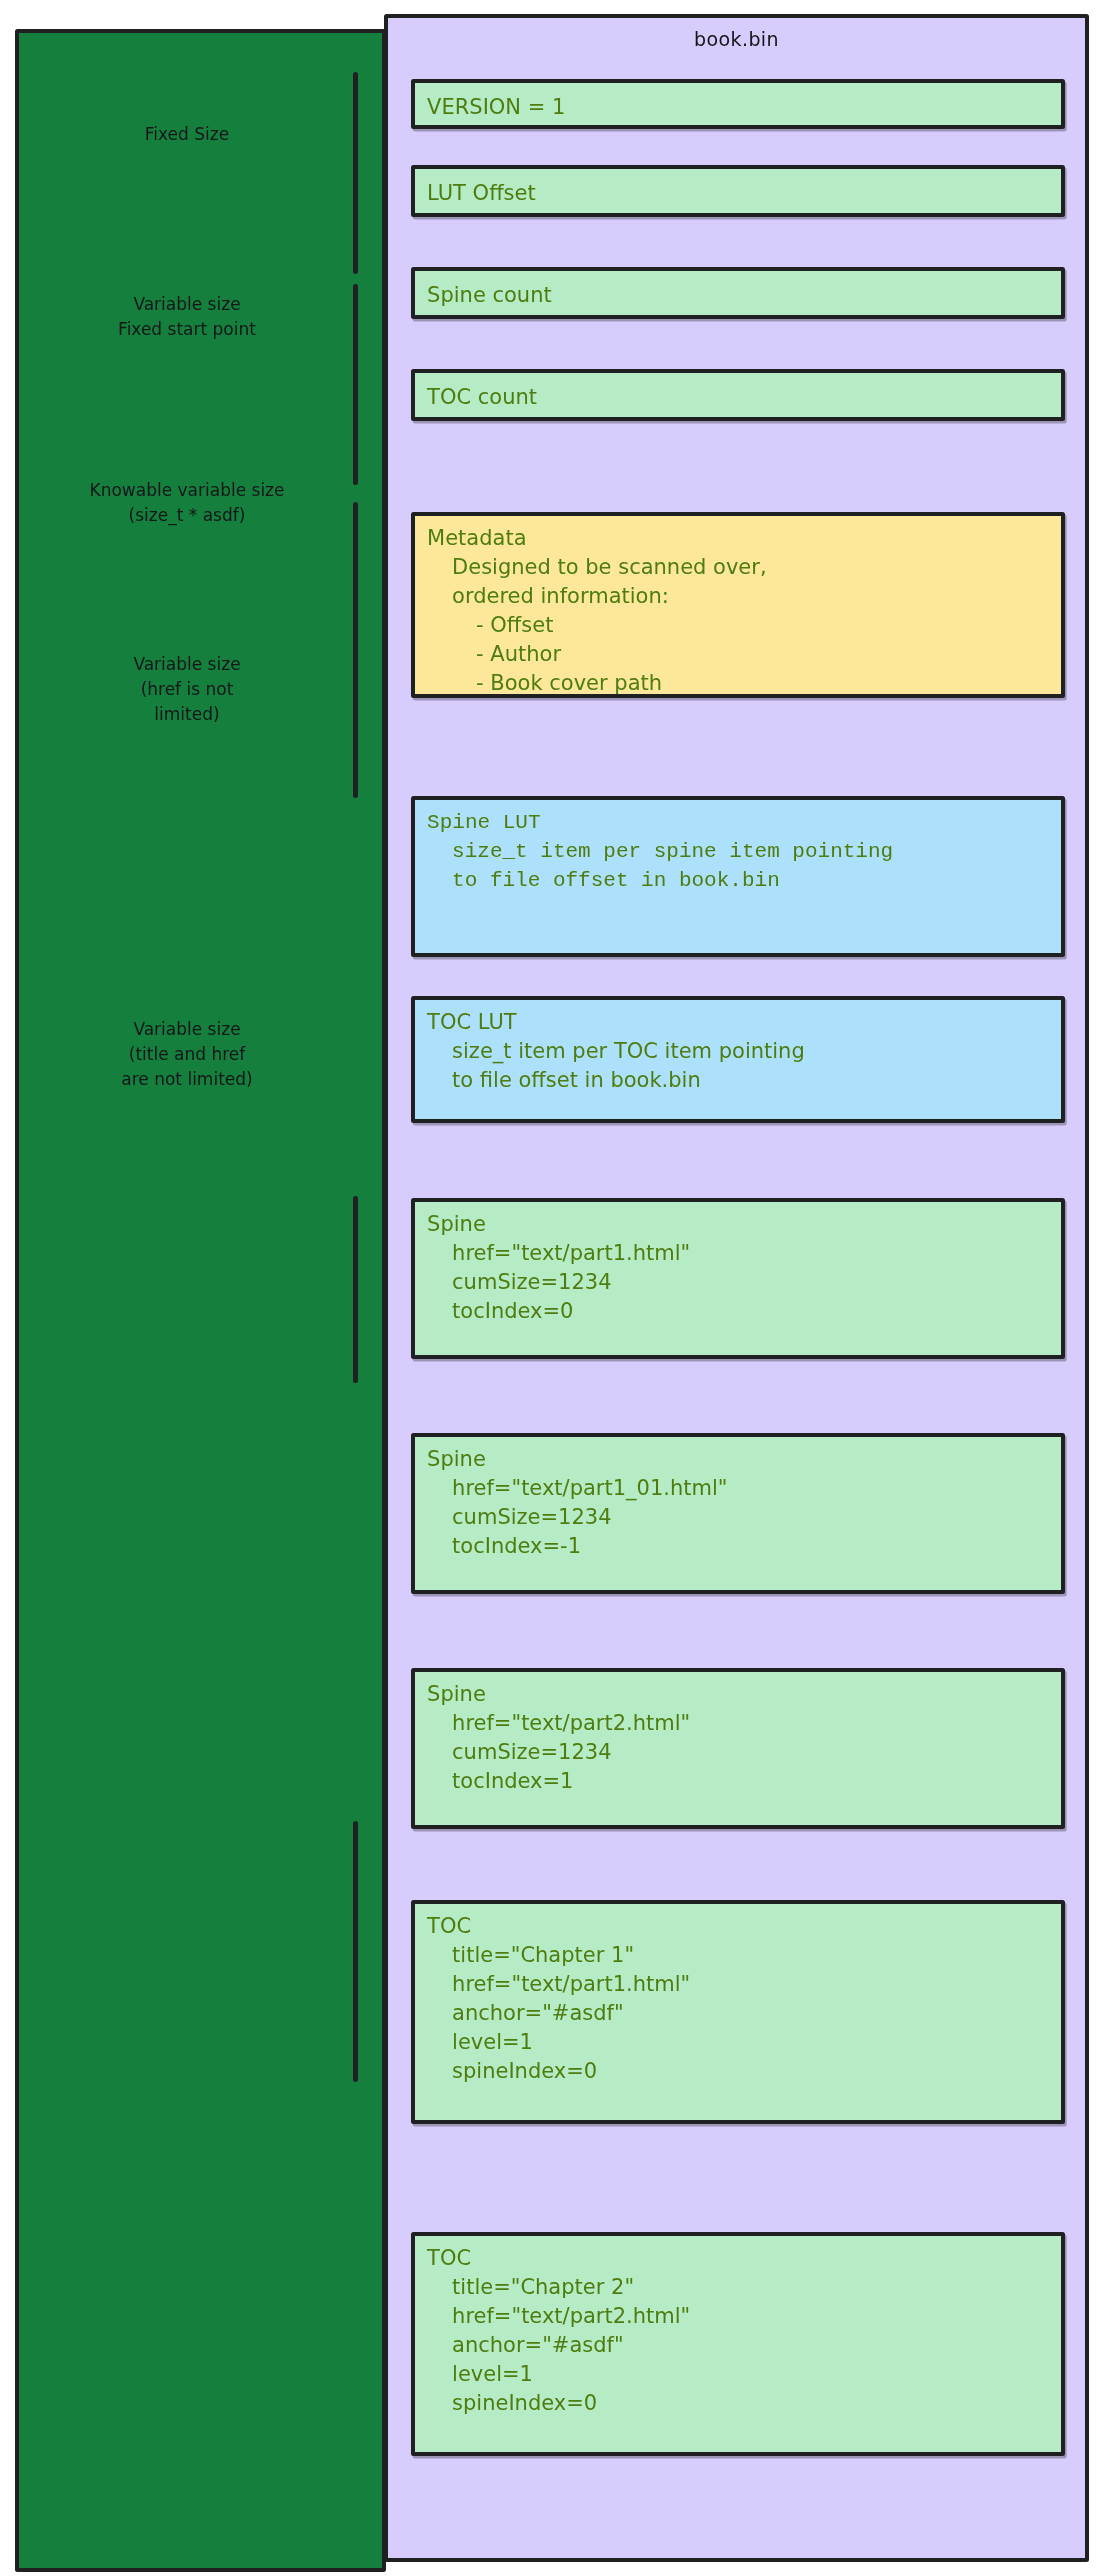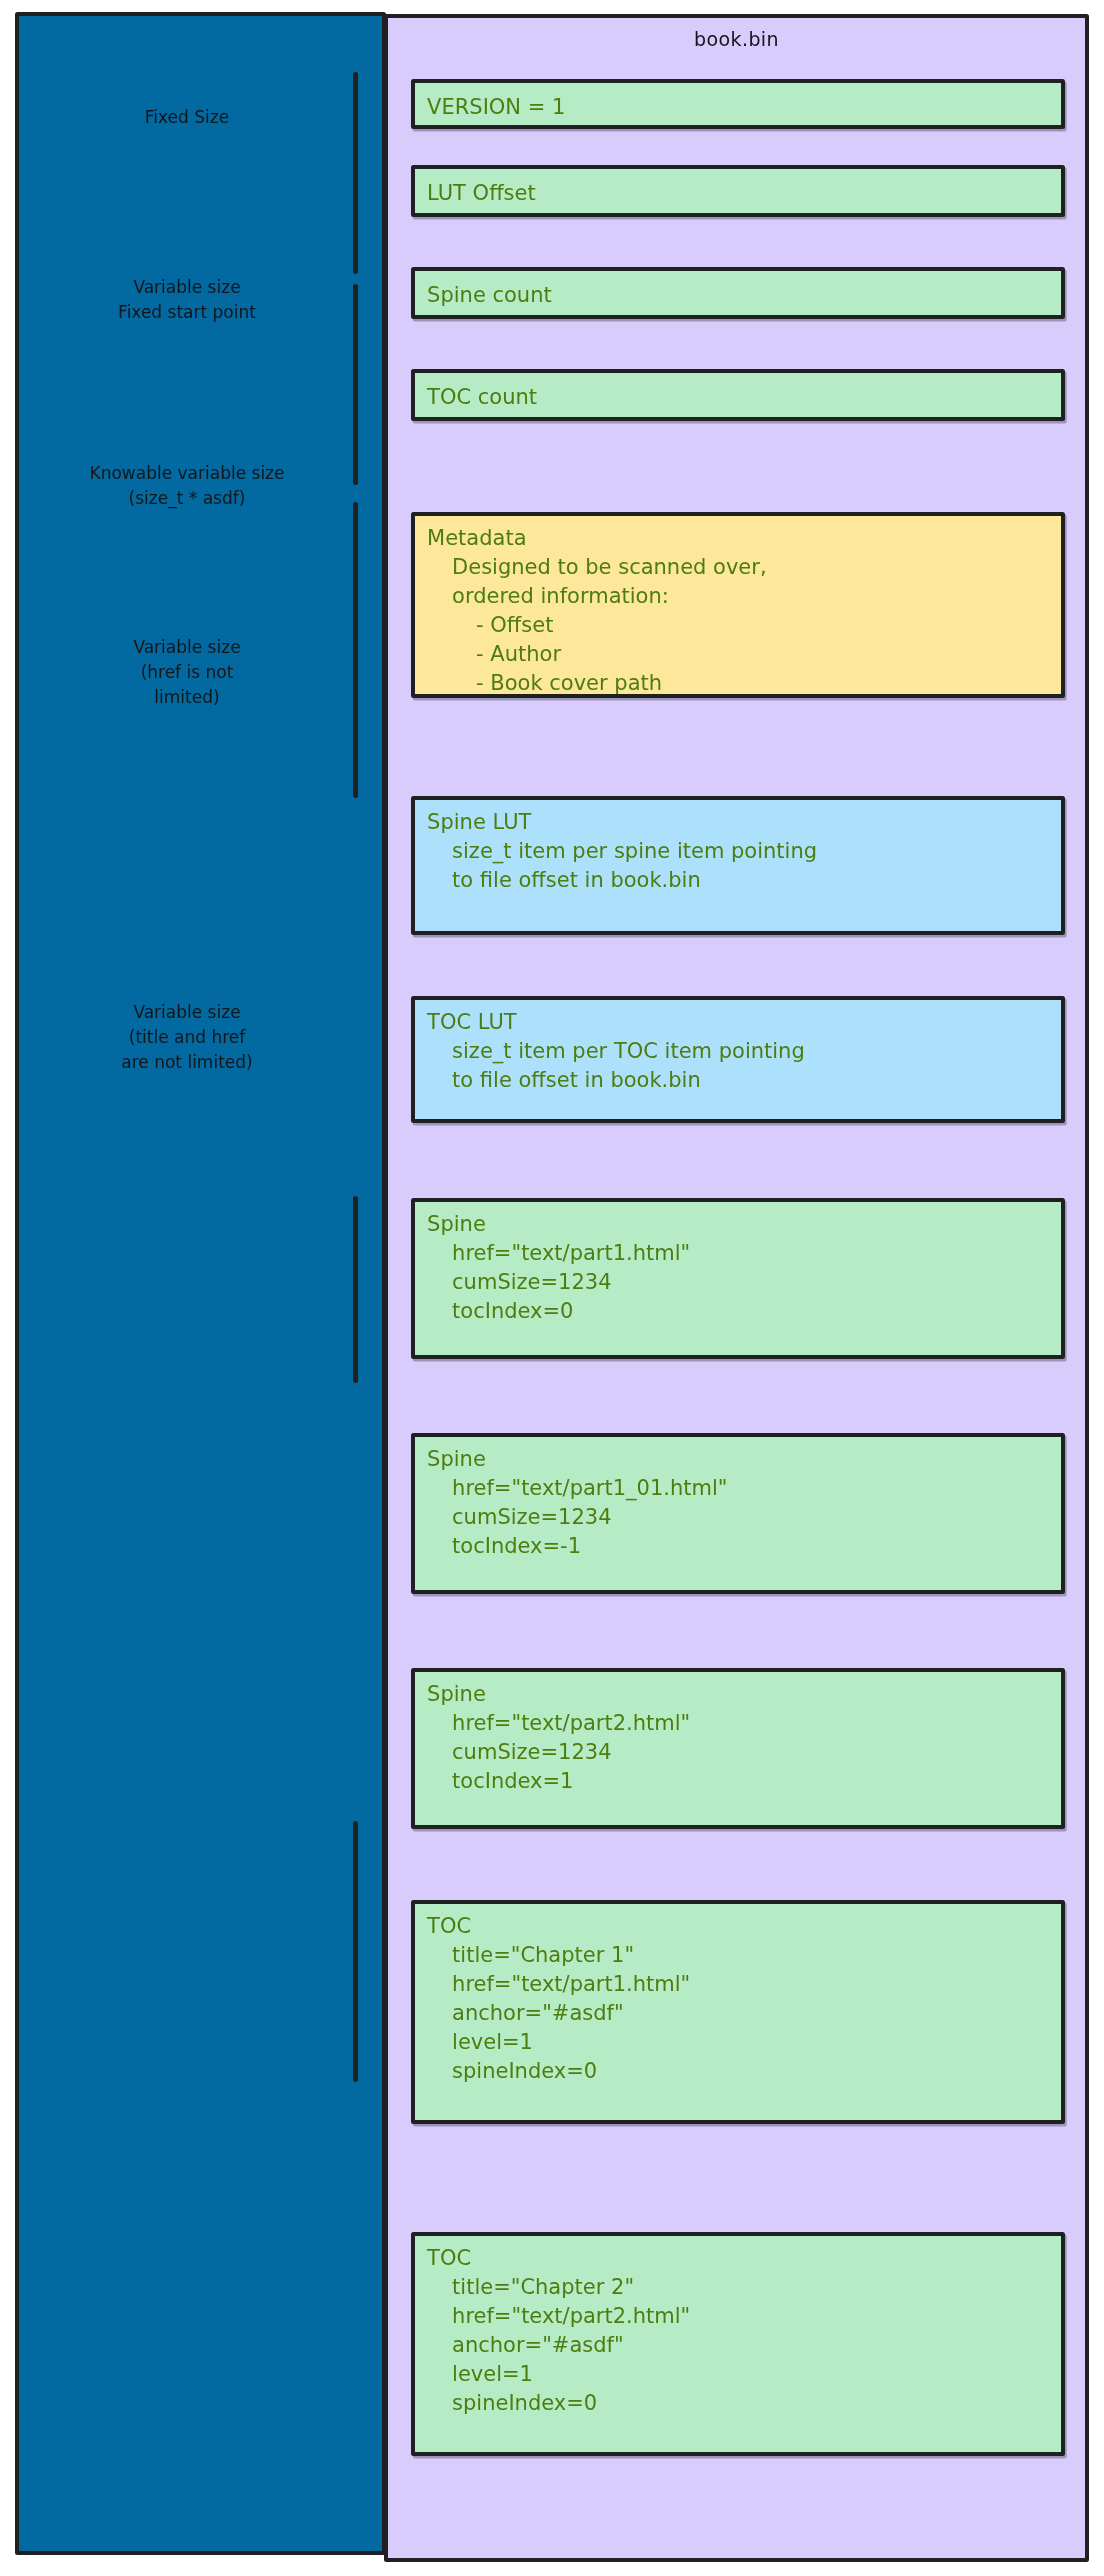--- a/index.html
+++ b/index.html
@@ -14,25 +14,25 @@
     position: relative;
     width: 1104px;
     height: 2576px;
     background: #ffffff;
     overflow: hidden;
   }
 
   .left-panel {
     position: absolute;
     left: 15px;
-    top: 12px;
+    top: 29px;
     width: 371px;
     height: 2543px;
     box-sizing: border-box;
-    background: #0369a1;
+    background: #15803d;
     border: 4.2px solid #1f2022;
     border-radius: 2.5px;
   }
 
   .right-panel {
     position: absolute;
     left: 384px;
     top: 14.2px;
     width: 705px;
     height: 2548px;
@@ -160,21 +160,21 @@
 
     <div class="box yellow" style="top:470px; height:186px;">
         <div class="line head">Metadata</div>
         <div class="line ind1">Designed to be scanned over,</div>
         <div class="line ind1">ordered information:</div>
         <div class="line ind2">- Offset</div>
         <div class="line ind2">- Author</div>
         <div class="line ind2">- Book cover path</div>
       </div>
 
-    <div class="box blue" style="top:778px; height:139px;">
+    <div class="box blue" style="top:778px; height:161px;font-family:Liberation Mono, monospace;">
         <div class="line head">Spine LUT</div>
         <div class="line ind1">size_t item per spine item pointing</div>
         <div class="line ind1">to file offset in book.bin</div>
       </div>
     <div class="box blue" style="top:978px;height:127px;">
         <div class="line head">TOC LUT</div>
         <div class="line ind1">size_t item per TOC item pointing</div>
         <div class="line ind1">to file offset in book.bin</div>
       </div>
 

